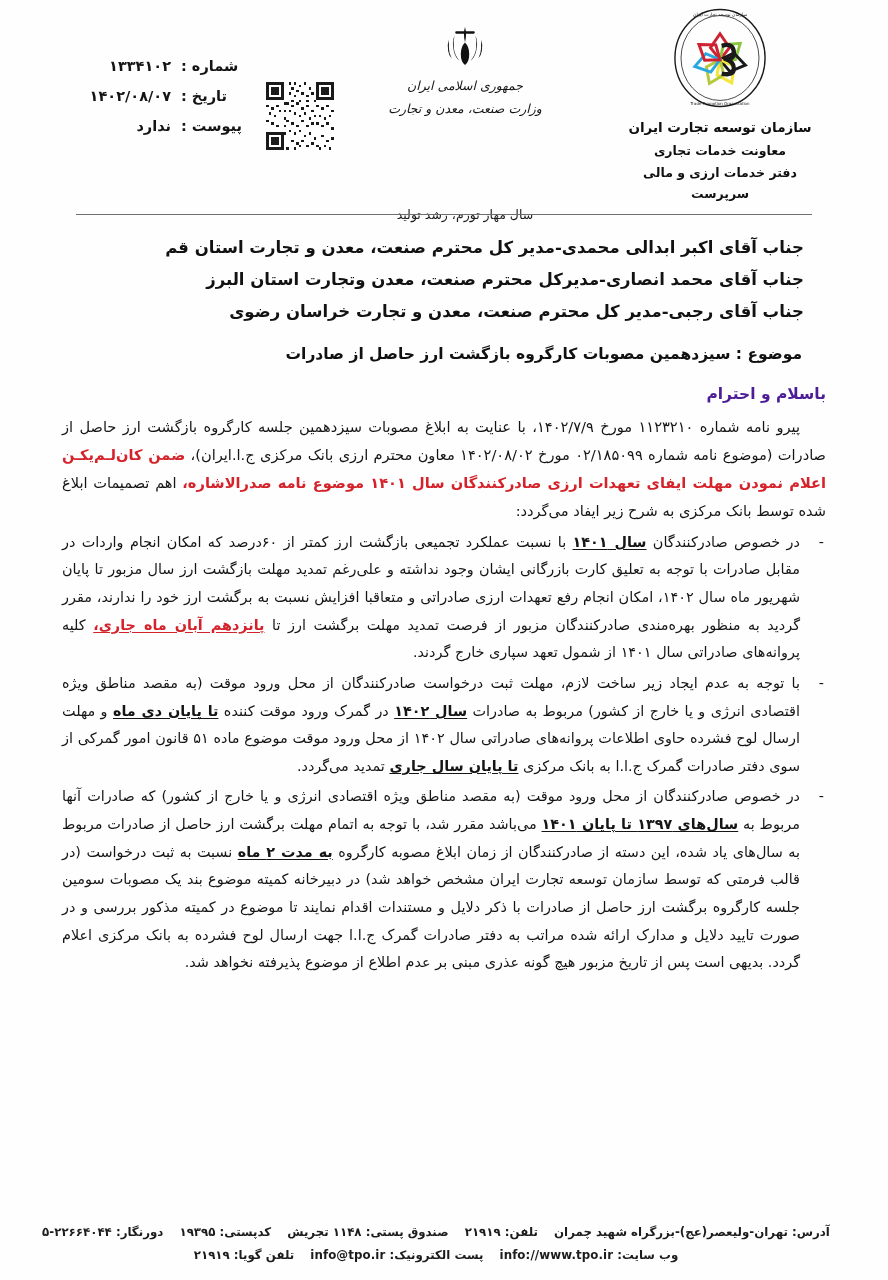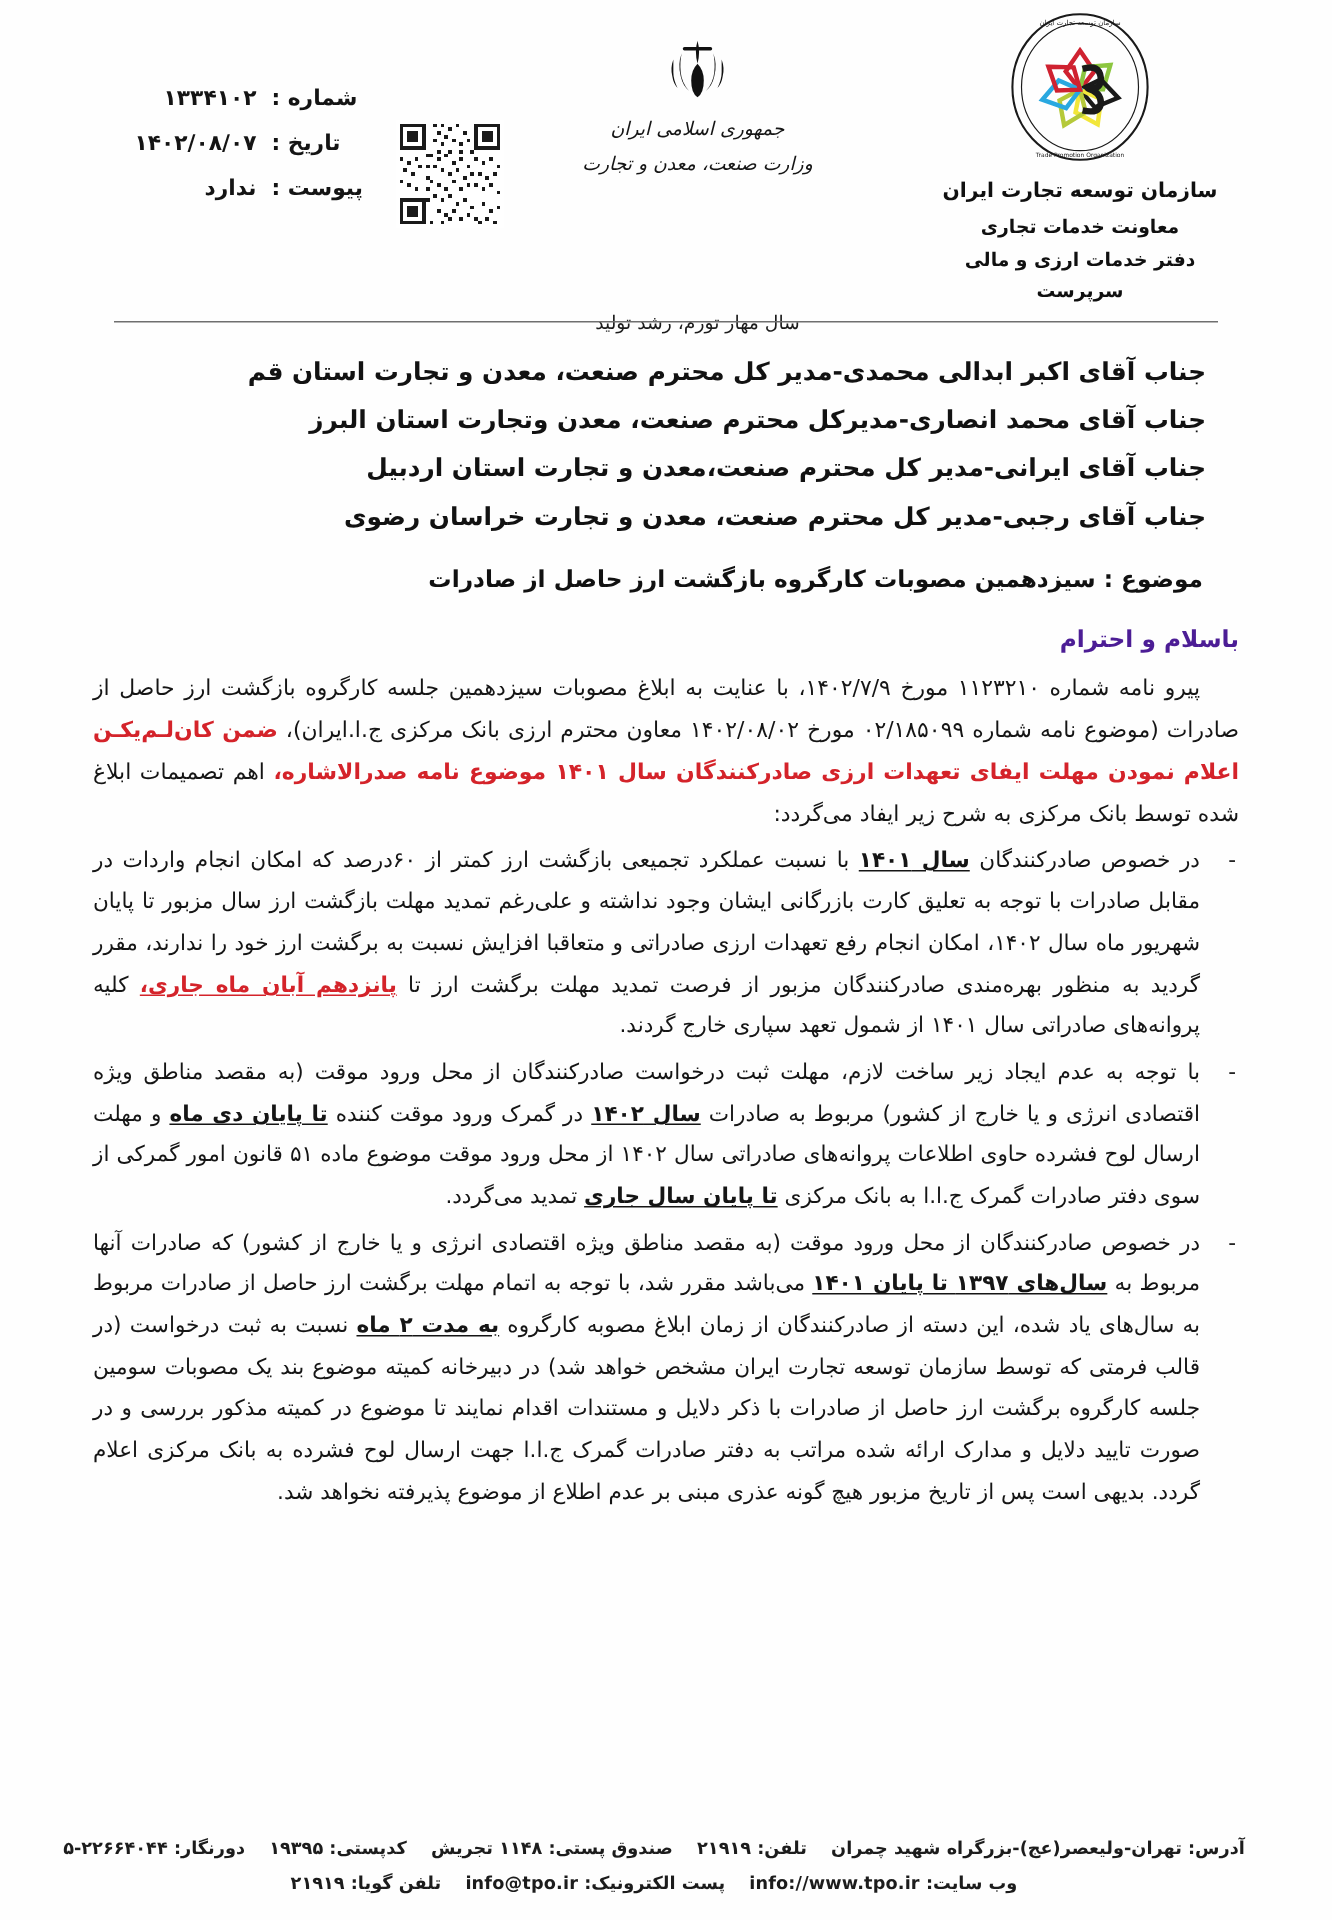--- a/index.html
+++ b/index.html
@@ -416,21 +416,20 @@
     </div>
 
     <div class="hr"></div>
   </div>
 
   <div class="body-area">
 
     <div class="recipients">
       <div class="recipient">جناب آقای اکبر ابدالی محمدی-مدیر کل محترم صنعت، معدن و تجارت استان قم</div>
       <div class="recipient">جناب آقای محمد انصاری-مدیرکل محترم صنعت، معدن وتجارت استان البرز</div>
-      <div class="recipient">جناب آقای ایرانی-مدیر کل محترم صنعت،معدن و تجارت استان اردبیل</div>
       <div class="recipient">جناب آقای رجبی-مدیر کل محترم صنعت، معدن و تجارت خراسان رضوی</div>
     </div>
 
     <div class="subject">موضوع : سیزدهمین مصوبات کارگروه بازگشت ارز حاصل از صادرات</div>
 
     <div class="salutation">باسلام و احترام</div>
 
     <div class="para indent">
       <span>پیرو نامه شماره ۱۱۲۳۲۱۰ مورخ ۱۴۰۲/۷/۹، با عنایت به ابلاغ مصوبات سیزدهمین جلسه کارگروه بازگشت ارز حاصل از صادرات (موضوع نامه شماره ۰۲/۱۸۵۰۹۹ مورخ ۱۴۰۲/۰۸/۰۲ معاون محترم ارزی بانک مرکزی ج.ا.ایران)، </span><span class="red">ضمن کان‌لـم‌یکـن اعلام نمودن مهلت ایفای تعهدات ارزی صادرکنندگان سال ۱۴۰۱ موضوع نامه صدرالاشاره،</span><span> اهم تصمیمات ابلاغ شده توسط بانک مرکزی به شرح زیر ایفاد می‌گردد:</span>
     </div>

